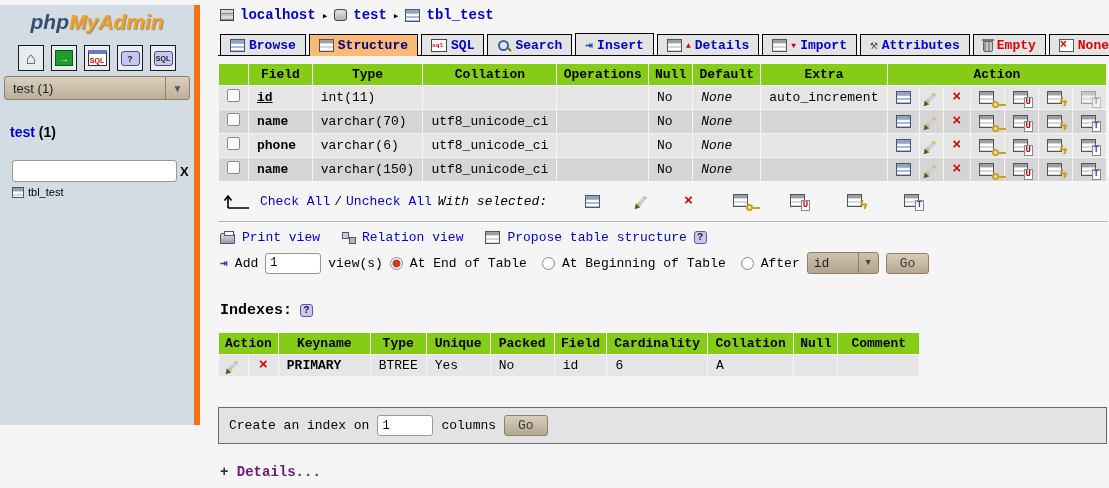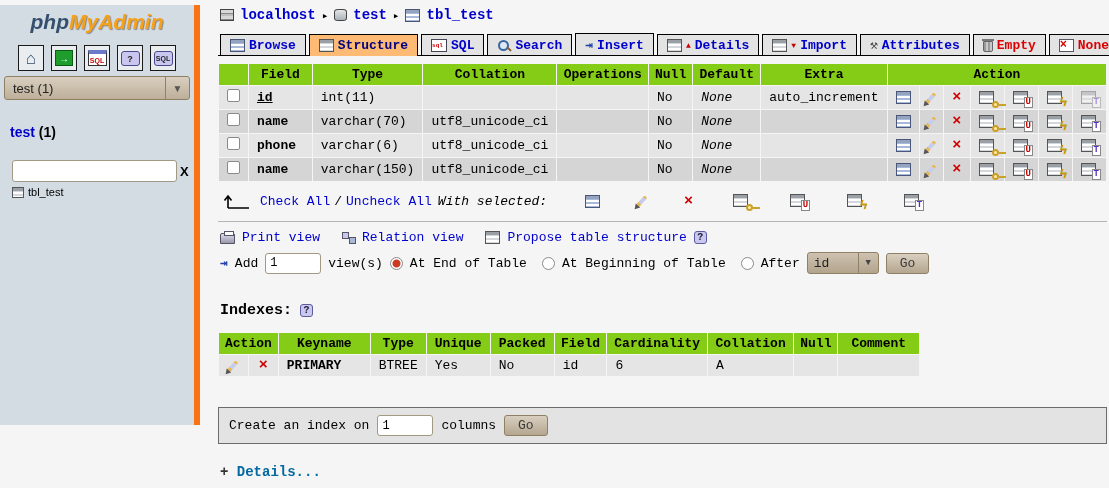--- a/index.html
+++ b/index.html
@@ -168,21 +168,21 @@
   td.iact { width:28px; text-align:center; padding:2px 4px; }
   .i-key{width:96px;} .i-type{width:52px;} .i-uni{width:64px;} .i-pack{width:64px;}
   .i-fld{width:52px;} .i-card{width:100px;} .i-coll{width:86px;} .i-null{width:42px;} .i-com{width:84px;}
   td.keyname { font-weight:bold; }
 
   .fieldset-box { margin-top:30px; width:889px; border:1px solid #6b6b6b; background:#E3E3E3;
     padding:7px 10px; display:flex; align-items:center; gap:8px; font-size:13px; }
 
   .details-row { margin:20px 0 0 2px; font-size:14px; }
   .details-row .plus { color:#333; font-weight:bold; }
-  .details-row a { color:#0369a1; font-weight:bold; }
+  .details-row a { color:#701a75; font-weight:bold; }
 </style>
 </head>
 <body>
 
 <div class="sidebar">
   <div class="logo">
     <span class="php">php</span><span class="myadmin">MyAdmin</span>
   </div>
   <div class="nav-icons">
     <div class="nav-btn">

